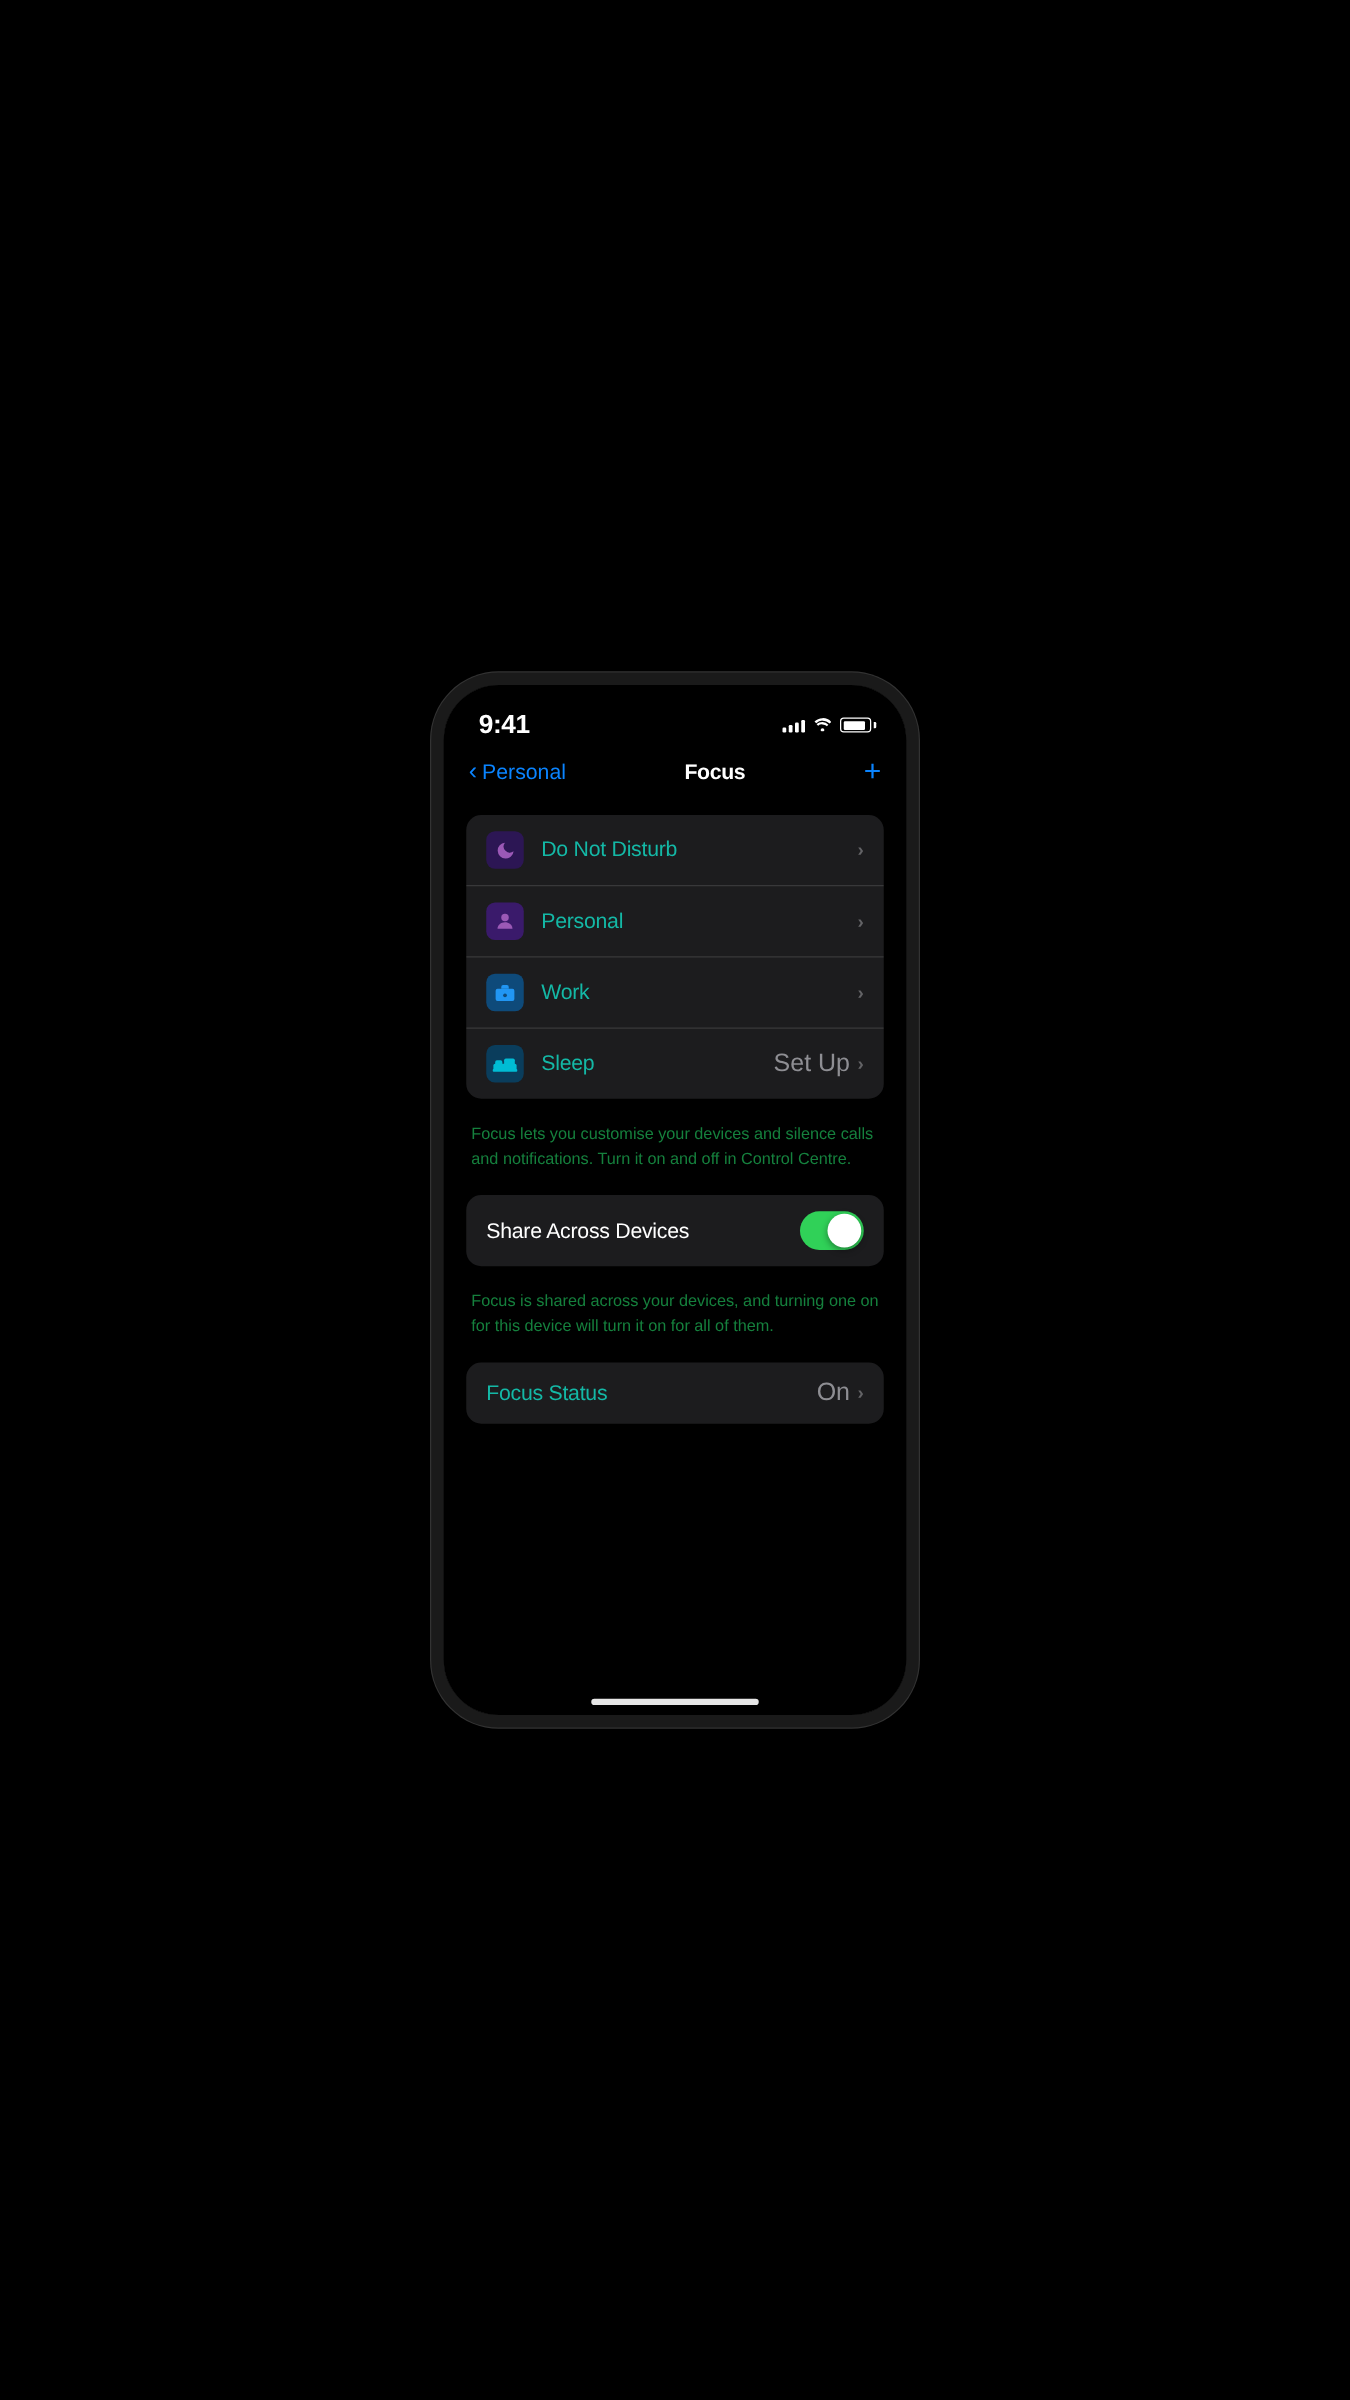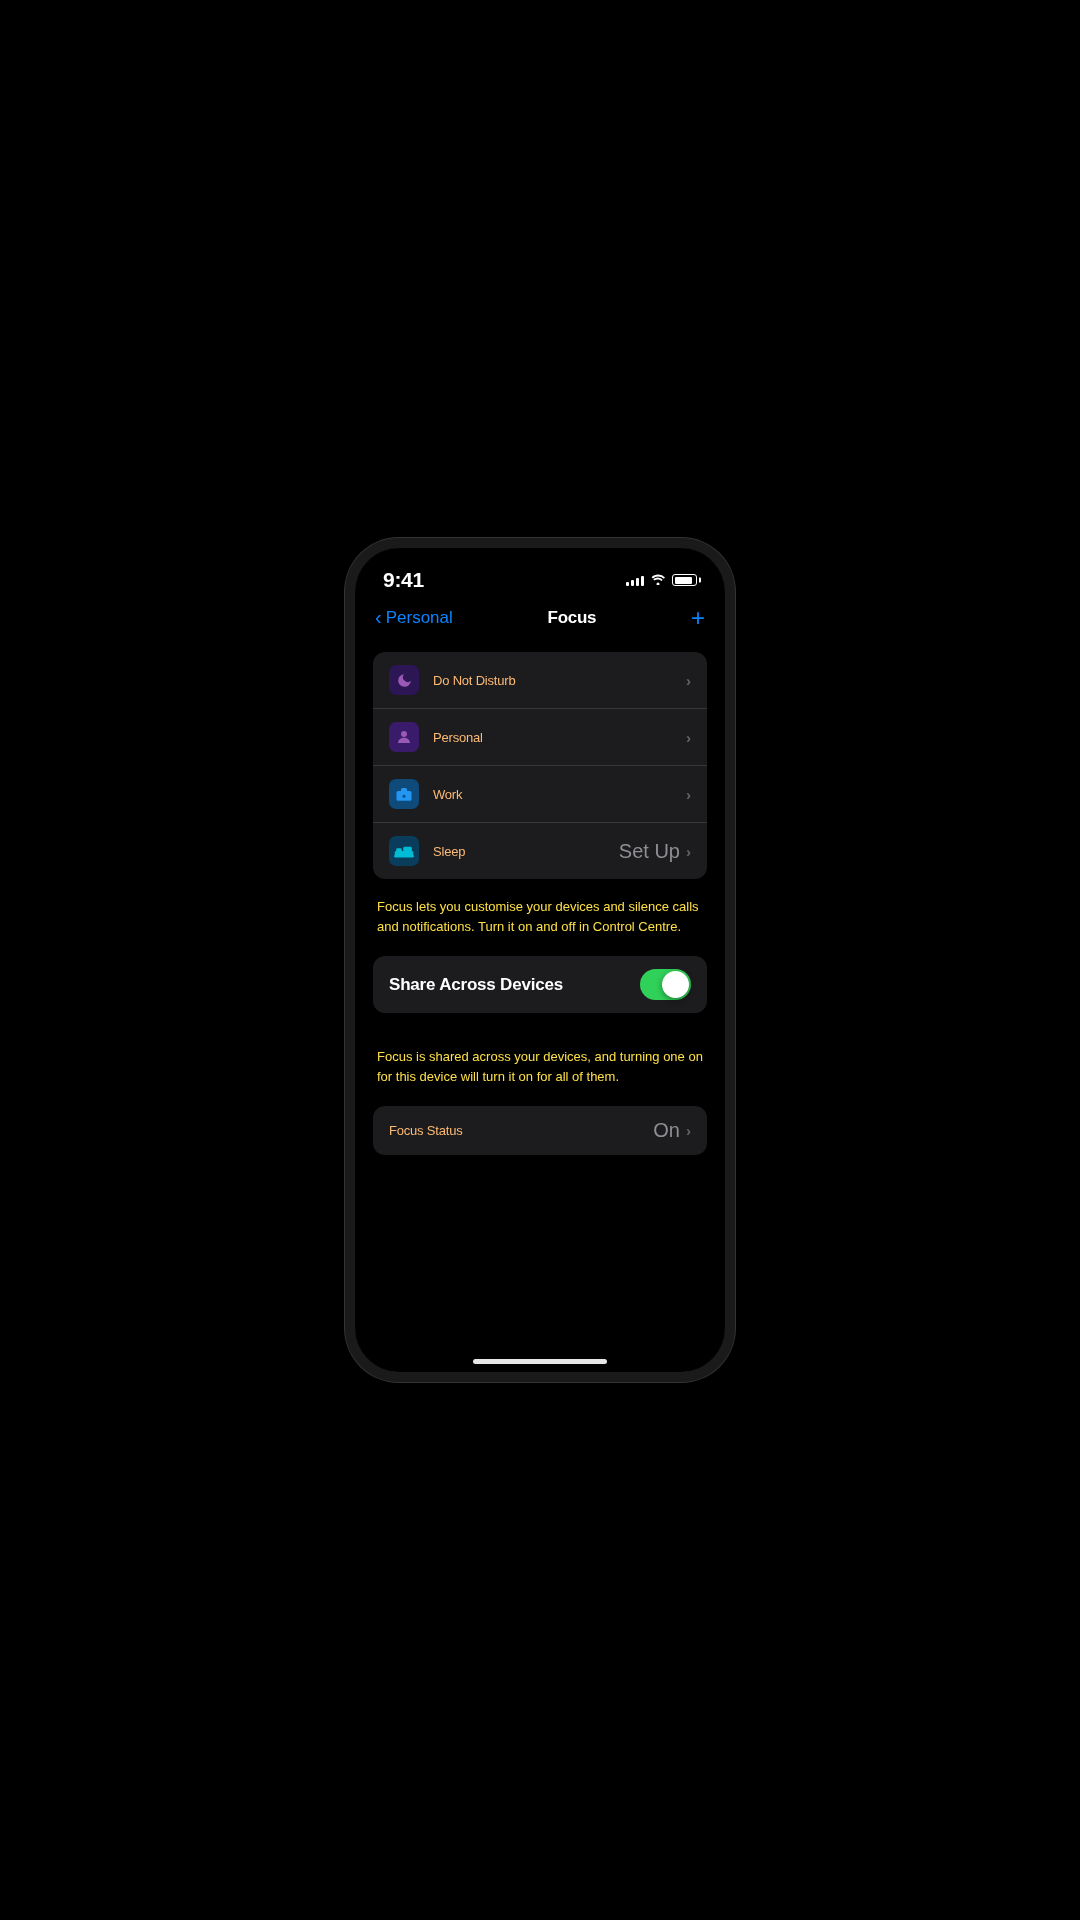--- a/index.html
+++ b/index.html
@@ -211,22 +211,22 @@
       display: flex;
       align-items: center;
       justify-content: center;
       margin-right: 14px;
       flex-shrink: 0;
       font-size: 17px;
     }
 
     .row-label {
       flex: 1;
-      font-size: 13px;
-      color: #fdba74;
+      font-size: 17px;
+      color: #14b8a6;
       letter-spacing: -0.2px;
     }
 
     .row-value {
       font-size: 20px;
       color: #8E8E93;
       margin-right: 6px;
     }
 
     .row-chevron {
@@ -256,32 +256,31 @@
 
     
     .icon-sleep {
       background: #0A3D5C;
       color: #00BCD4;
     }
 
     
     .description-text {
       font-size: 13px;
-      color: #fde047;
+      color: #15803d;
       line-height: 1.5;
       padding: 10px 4px 20px;
     }
 
     
     .toggle-group {
       background: #1C1C1E;
       border-radius: 12px;
       overflow: hidden;
-      margin-bottom: 24px;
-      font-weight: bold;
+      margin-bottom: 8px;
     }
 
     .toggle-row {
       display: flex;
       align-items: center;
       justify-content: space-between;
       padding: 13px 16px;
     }
 
     .toggle-label {

